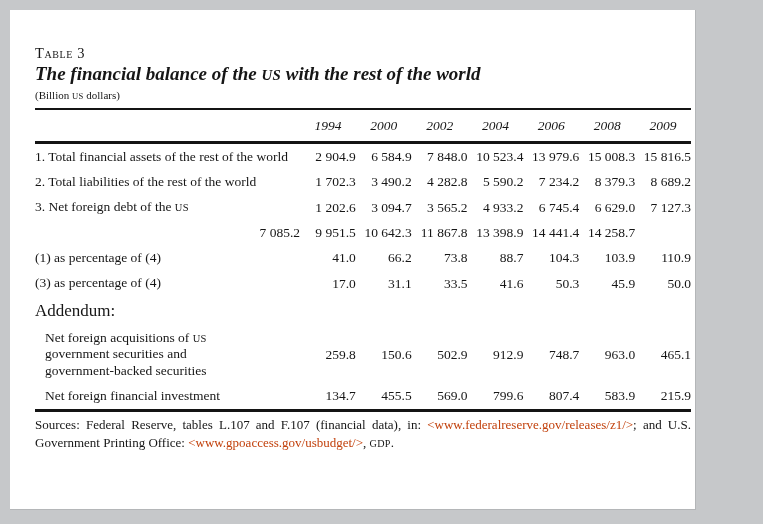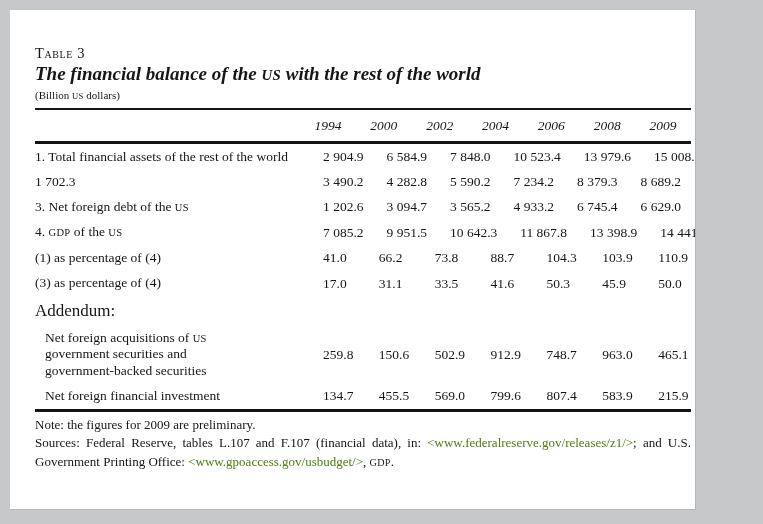--- a/index.html
+++ b/index.html
@@ -41,35 +41,35 @@
   .rule { border: 0; }
   .rule.mid   { border-top: 2px solid #141414; margin-top: 2px; }
   .rule.thick { border-top: 3px solid #141414; }
   .grid-row {
     display: grid;
     grid-template-columns: 265px repeat(7, 1fr);
     align-items: center;
   }
   .years { padding: 8px 0 7px 0; }
   .yr { font-style: italic; font-size: 13.5px; text-align: center; }
-  .body-row { padding: 4.5px 0; gap: 23px; }
+  .body-row { padding: 4.5px 0; }
   .lab {
     font-size: 13.5px;
     line-height: 1.22;
     padding-right: 8px;
   }
-  .num { font-size: 13.5px; white-space: nowrap; }
+  .num { font-size: 13.5px; text-align: right; white-space: nowrap; }
   .addendum {
     font-size: 17px;
     padding: 5px 0 4px 0;
   }
   .add-row .lab { padding-left: 10px; max-width: 212px; }
   .notes { margin-top: 4px; font-size: 13px; line-height: 1.4; }
   .src { text-align: justify; }
-  .link { color: #4d7c0f; text-decoration: none; cursor: pointer; }
+  .link { color: #c2410c; text-decoration: none; cursor: pointer; }
   .sc { font-size: 0.78em; letter-spacing: 0.3px; }
 </style>
 </head>
 <body>
 
 <div class="frame">
   <div class="page">
 
     <div class="t-label">Table 3</div>
     <div class="t-title sc-auto">The financial balance of the <span class="sc">US</span> with the rest of the world</div>
@@ -95,40 +95,40 @@
           <div class="lab sc-auto">1. Total financial assets of the rest of the world</div>
           <div class="num">2 904.9</div>
           <div class="num">6 584.9</div>
           <div class="num">7 848.0</div>
           <div class="num">10 523.4</div>
           <div class="num">13 979.6</div>
           <div class="num">15 008.3</div>
           <div class="num">15 816.5</div>
         </div>
         <div class="grid-row body-row">
+          <div class="lab sc-auto">2. Total liabilities of the rest of the world</div>
           <div class="num">1 702.3</div>
           <div class="num">3 490.2</div>
           <div class="num">4 282.8</div>
           <div class="num">5 590.2</div>
           <div class="num">7 234.2</div>
           <div class="num">8 379.3</div>
           <div class="num">8 689.2</div>
         </div>
         <div class="grid-row body-row">
           <div class="lab sc-auto">3. Net foreign debt of the <span class="sc">US</span></div>
           <div class="num">1 202.6</div>
           <div class="num">3 094.7</div>
           <div class="num">3 565.2</div>
           <div class="num">4 933.2</div>
           <div class="num">6 745.4</div>
           <div class="num">6 629.0</div>
           <div class="num">7 127.3</div>
         </div>
         <div class="grid-row body-row">
-          <div class="lab sc-auto">4. <span class="sc">GDP</span> of the <span class="sc">US</span></div>
           <div class="num">7 085.2</div>
           <div class="num">9 951.5</div>
           <div class="num">10 642.3</div>
           <div class="num">11 867.8</div>
           <div class="num">13 398.9</div>
           <div class="num">14 441.4</div>
           <div class="num">14 258.7</div>
         </div>
         <div class="grid-row body-row">
           <div class="lab sc-auto">(1) as percentage of (4)</div>
@@ -173,18 +173,17 @@
           <div class="num">799.6</div>
           <div class="num">807.4</div>
           <div class="num">583.9</div>
           <div class="num">215.9</div>
         </div>
       </div>
 
     <div class="rule thick"></div>
 
     <div class="notes">
-      <div class="note-line">Note: the figures for 2009 are preliminary.</div>
       <div class="src"><span>Sources: Federal Reserve, tables L.107 and F.107 (financial data), in: </span><a class="link">&lt;www.federalreserve.gov/releases/z1/&gt;</a><span>; and U.S. Government Printing Office: </span><a class="link">&lt;www.gpoaccess.gov/usbudget/&gt;</a><span class="sc-auto">, <span class="sc">GDP</span>.</span></div>
     </div>
 
   </div>
 </div>
 
 </body></html>

